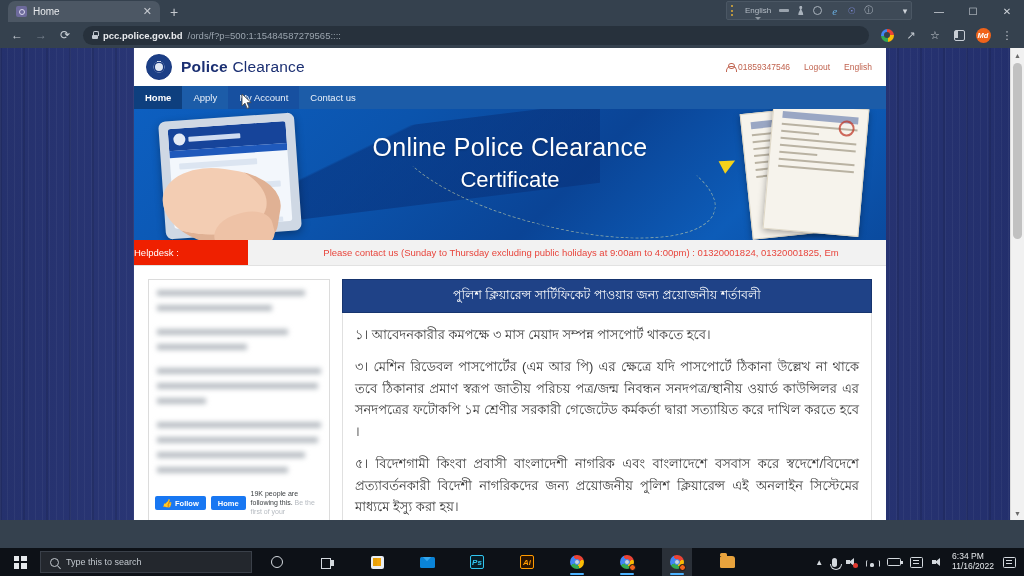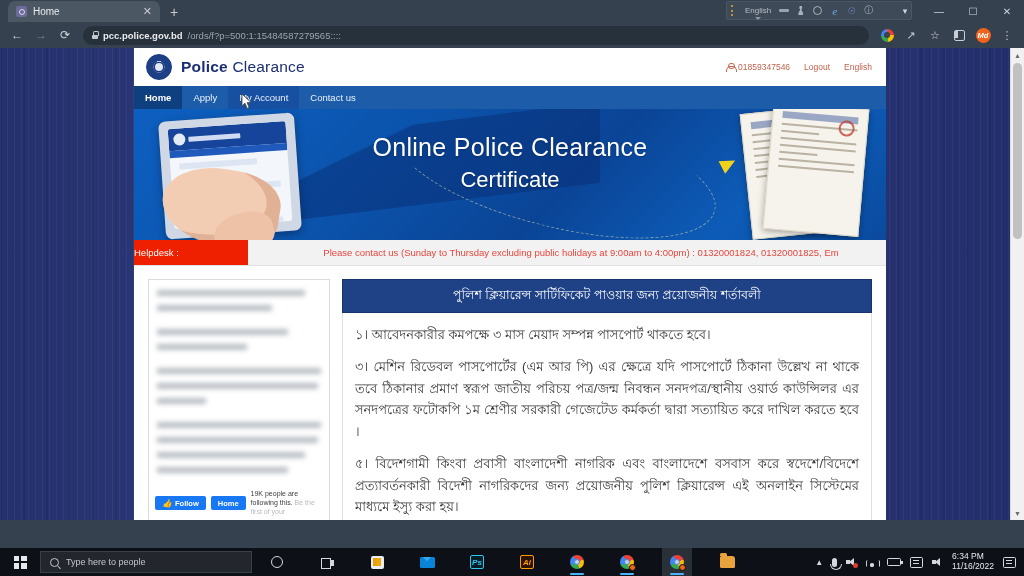--- a/index.html
+++ b/index.html
@@ -467,21 +467,21 @@
     <div class="start">
       <span class="start-grid">
           <i></i>
           <i></i>
           <i></i>
           <i></i>
         </span>
     </div>
     <div class="tb-search">
       <span class="mag"></span>
-      <span>Type here to people</span>
+      <span>Type this to search</span>
     </div>
     <div class="tb-icons">
       <span class="tb-app">
           <i class="ring2"></i>
         </span>
       <span class="tb-app">
           <i class="taskview"></i>
         </span>
       <span class="tb-app">
           <i class="store"></i>

